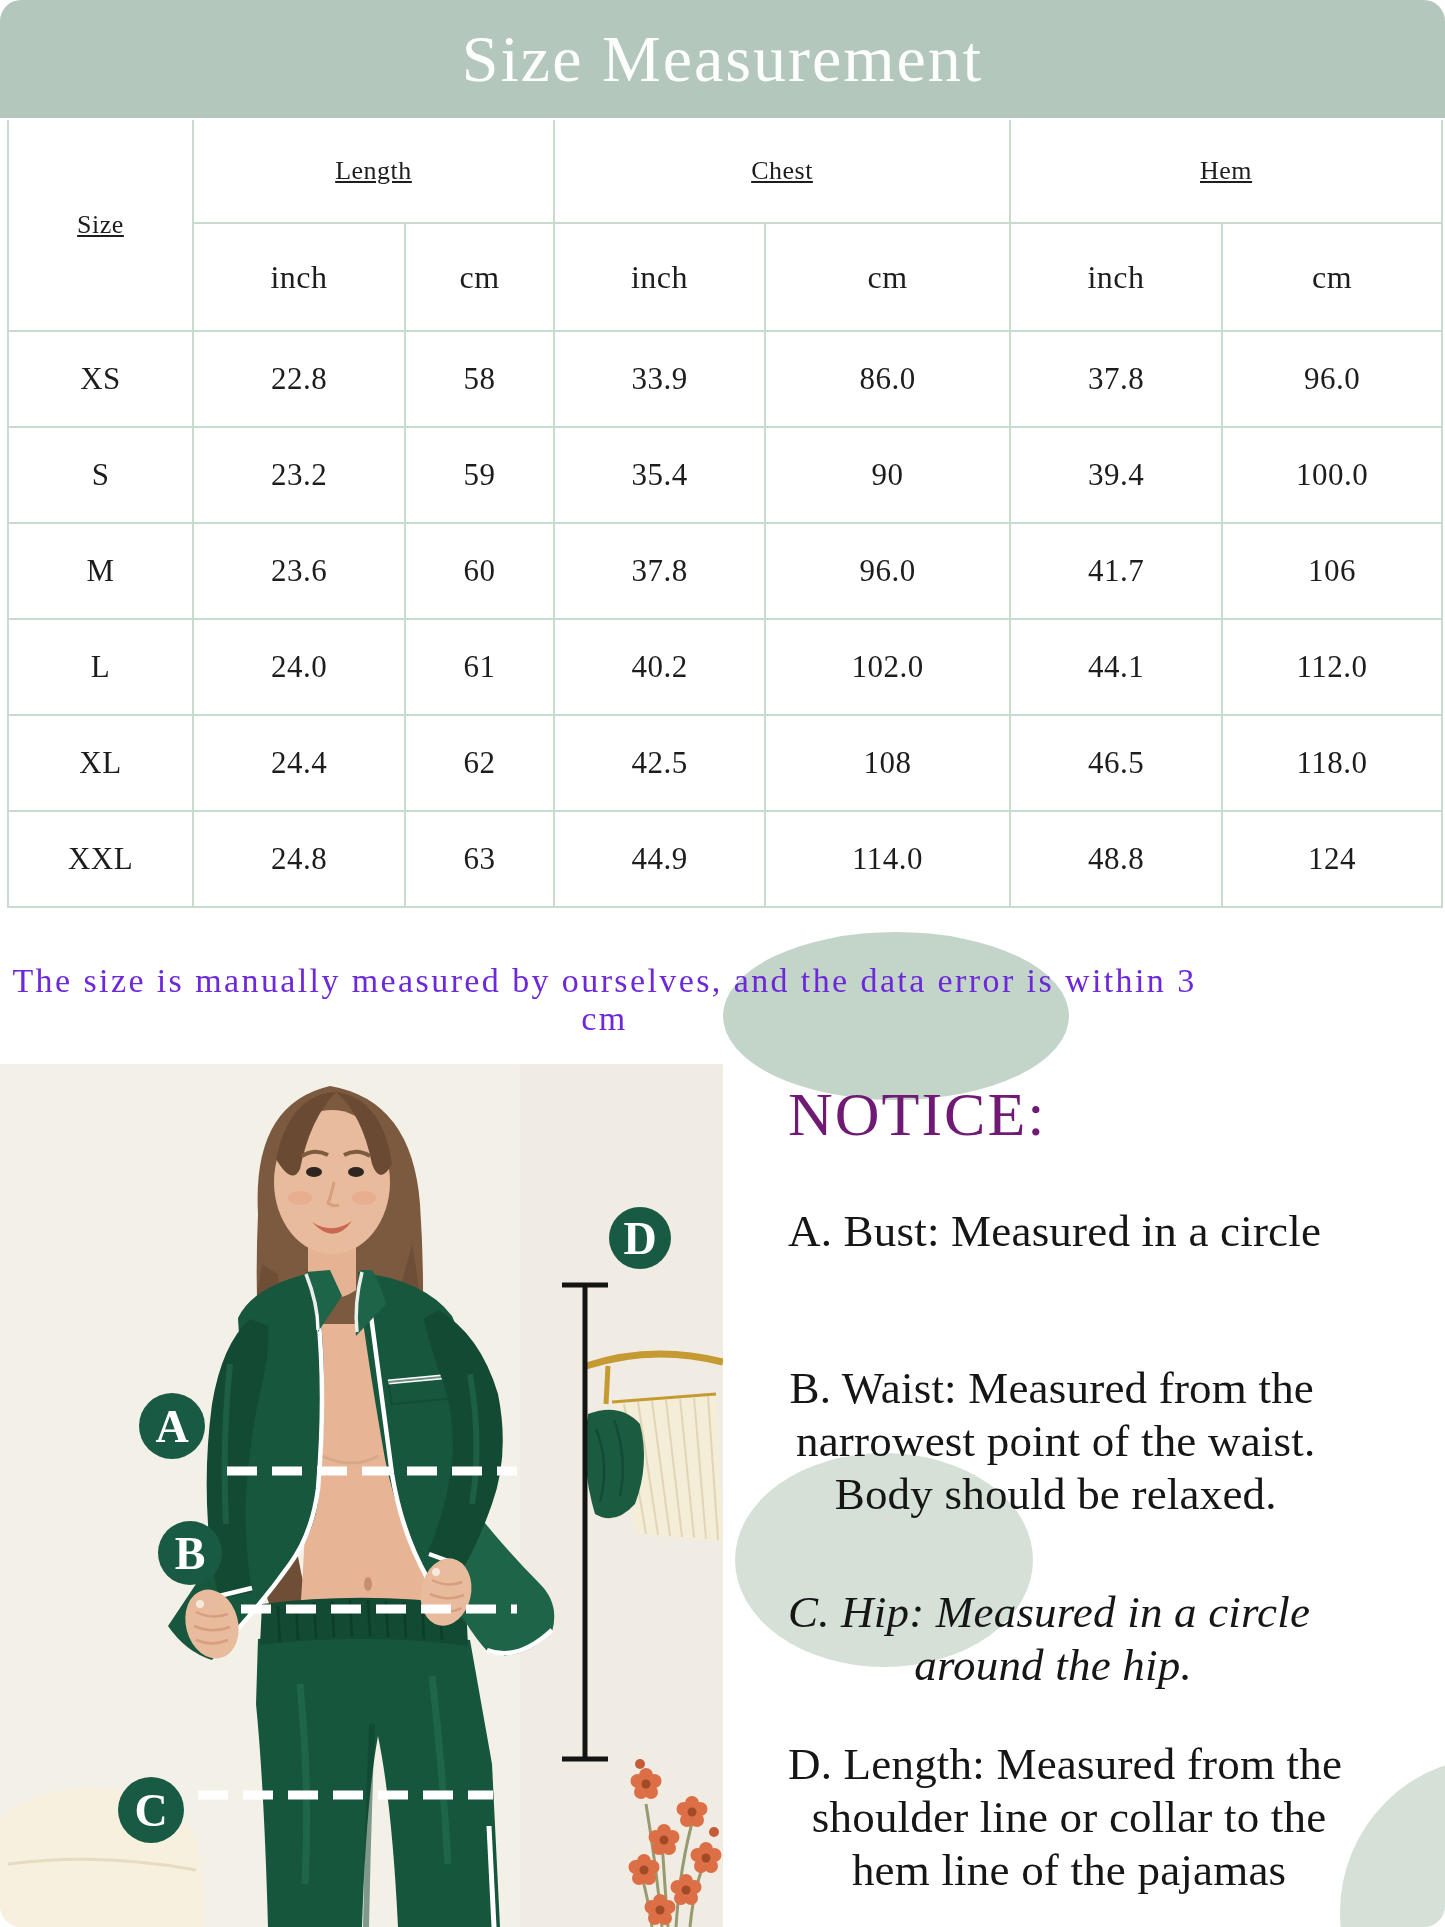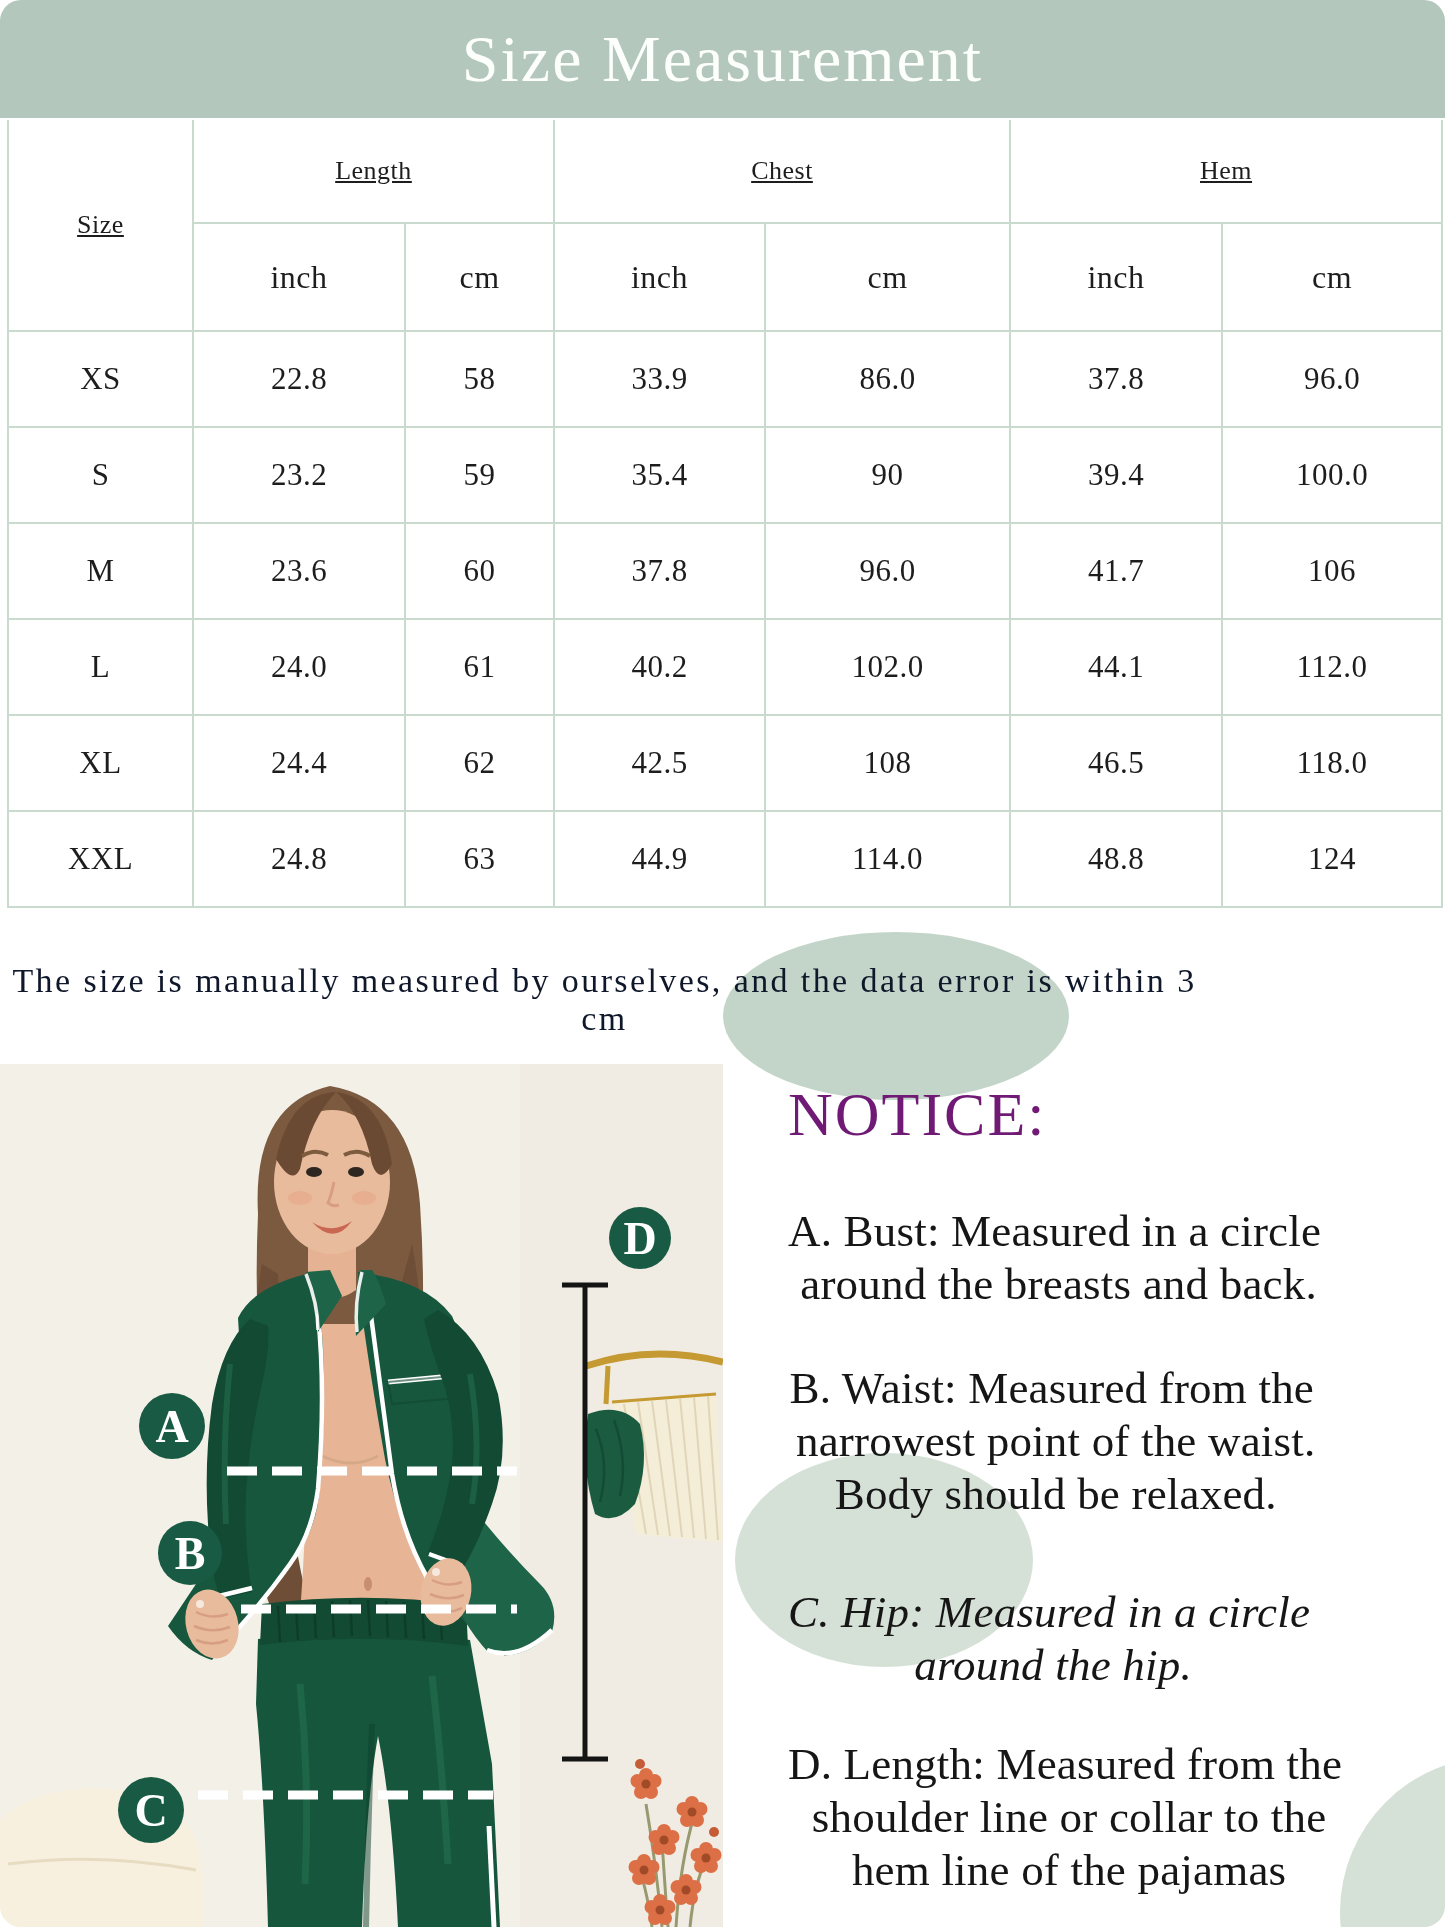--- a/index.html
+++ b/index.html
@@ -21,21 +21,21 @@
   .size-table thead tr.r-units th{height:104px;font-size:32px;margin-left:36px;}
   .size-table tbody tr{height:96px;}
   .size-table tbody th,.size-table tbody td{font-size:31px;margin-top:32px;}
 
   
   .ellipse{position:absolute;border-radius:50%;z-index:1;}
   .e-top{left:723px;top:932px;width:346px;height:168px;background:var(--sage-ellipse,#c3d5c9);}
   .e-mid{left:735px;top:1453px;width:298px;height:214px;background:var(--sage-light,#d5e1d7);}
   .e-br{left:1340px;top:1757px;width:310px;height:310px;background:var(--sage-light,#d5e1d7);}
   .note{position:absolute;left:0;top:962px;width:1209px;text-align:center;
-        font-size:34px;letter-spacing:2.4px;color:#0f172a;z-index:3;}
+        font-size:34px;letter-spacing:2.4px;color:#6d28d9;z-index:3;}
 
   
   .photo{position:absolute;left:0;top:1064px;width:723px;height:863px;z-index:2;display:block;}
 
   
   .notice-heading{position:absolute;left:788px;top:1079px;margin:0;z-index:2;
         font-size:62px;font-weight:400;letter-spacing:2px;color:#701a75;}
   .para{position:absolute;left:788px;z-index:2;font-size:45px;line-height:53px;
         color:#161616;letter-spacing:.2px;text-align:center;}
   .para .cont{padding-left:8px;}
@@ -303,21 +303,20 @@
         <circle class="badge" cx="640" cy="174" r="31"></circle>
         <text class="badge-txt" x="640" y="190">D</text>
       </g>
     </g>
   </svg>
 
   <h2 class="notice-heading">NOTICE:</h2>
 
   <div class="para p-a">
     <div class="ln">A. Bust: Measured in a circle</div>
-    <div class="ln cont">around the breasts and back.</div>
   </div>
   <div class="para p-b">
     <div class="ln">B. Waist: Measured from the</div>
     <div class="ln cont">narrowest point of the waist.</div>
     <div class="ln cont">Body should be relaxed.</div>
   </div>
   <div class="para p-c">
     <div class="ln">C. Hip: Measured in a circle</div>
     <div class="ln cont">around the hip.</div>
   </div>

